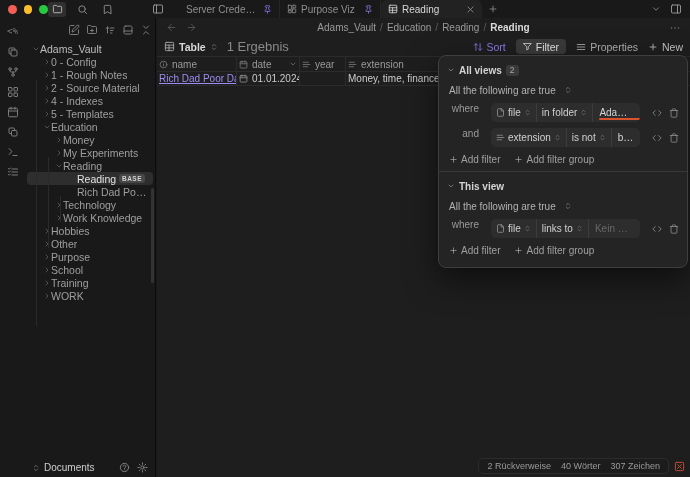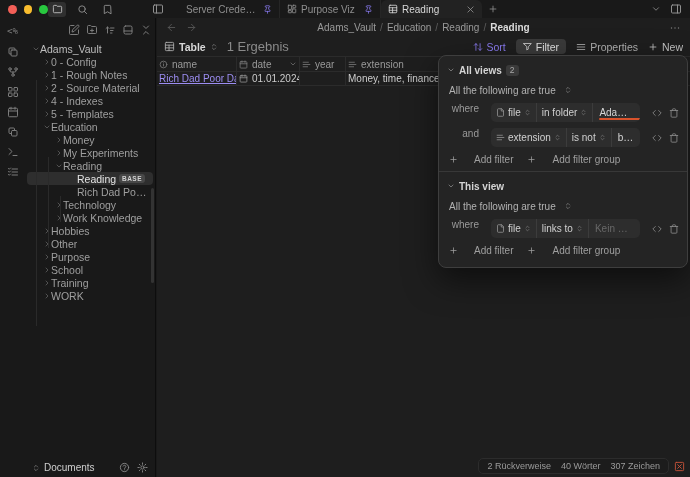--- a/index.html
+++ b/index.html
@@ -92,21 +92,21 @@
   .conj{width:32px;text-align:right;color:#9a9a9a;flex:none;}
   .pill{flex:1;display:flex;align-items:stretch;background:#2d2d2d;border-radius:5px;height:19px;min-width:0;overflow:hidden;}
   .seg{display:flex;align-items:center;gap:3px;padding:0 5px;border-right:1px solid #3c3c3c;color:#d0d0d0;flex:none;}
   .seg .chevud{color:#8a8a8a;display:flex;}
   .segval{flex:1;display:flex;align-items:center;padding:0 6px;color:#d6d6d6;position:relative;min-width:0;}
   .segval .vtext{overflow:hidden;text-overflow:ellipsis;white-space:nowrap;}
   .segval .placeholder{color:#686868;}
   .uline{position:absolute;left:6px;bottom:2px;height:2.5px;width:66px;background:var(--filter-underline);border-radius:1px;}
   .rowicons{display:flex;gap:7px;color:#8a8a8a;flex:none;}
   .addrow{display:flex;gap:14px;color:#9f9f9f;margin:3px 0 5px 2px;height:13px;align-items:center;}
-  .addbtn{display:flex;align-items:center;gap:16px;}
+  .addbtn{display:flex;align-items:center;gap:3px;}
   .pdivider{height:1px;background:#383838;margin:5px -8px 7px -8px;}
 
   
   .statusbar{position:absolute;right:21px;bottom:3px;display:flex;gap:10px;align-items:center;background:#1c1c1c;border:1px solid #2c2c2c;border-radius:5px;padding:2px 8px;font-size:9px;color:#9a9a9a;white-space:nowrap;}
   .sync{position:absolute;right:5px;bottom:5px;color:var(--sync-error);}
 </style>
 </head>
 <body>
 
 <div class="app">

